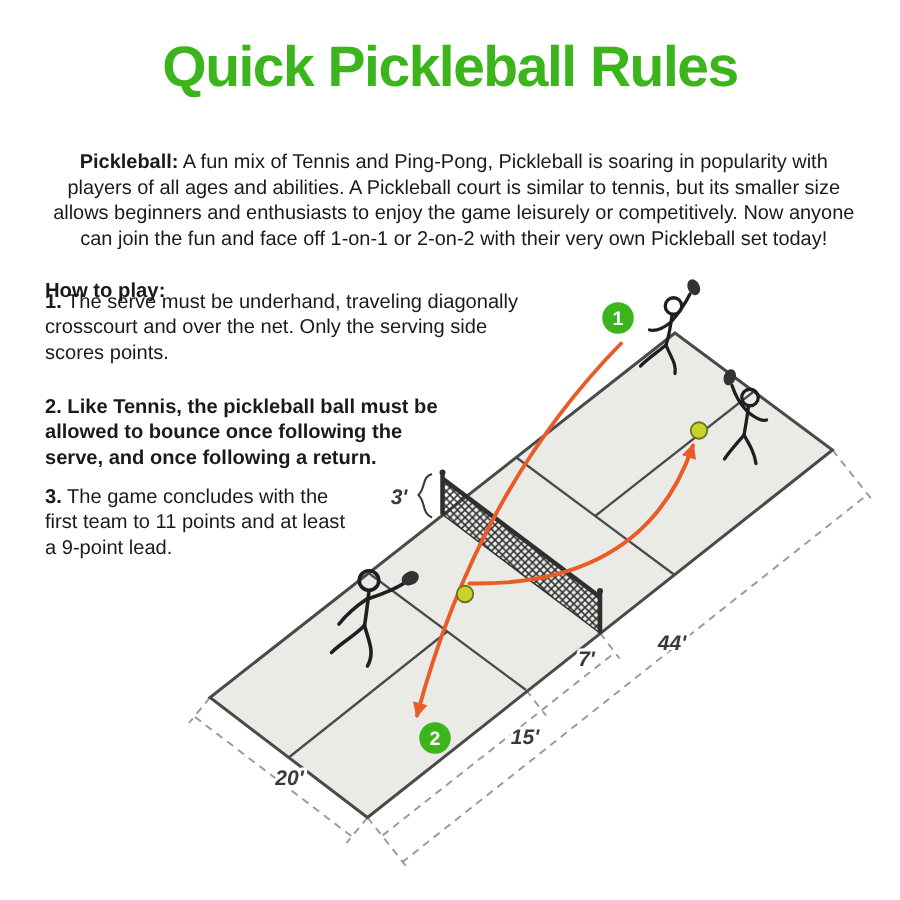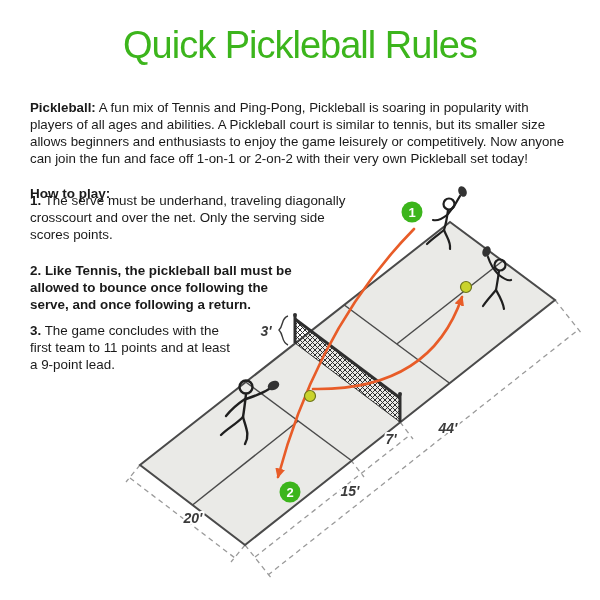--- a/index.html
+++ b/index.html
@@ -2,26 +2,26 @@
 <html><head>
 <meta charset="utf-8">
 <style>
   html,body{margin:0;padding:0;background:#fff;}
   .page{
     position:relative;width:600px;height:600px;background:#ffffff;overflow:hidden;
     font-family:"Liberation Sans",sans-serif;color:#1a1a1a;
   }
   .title{
     position:absolute;top:24px;left:0;right:0;margin:0;text-align:center;
-    font-size:38px;font-weight:normal;letter-spacing:-1px;color:#3cb51c;
+    font-size:38px;font-weight:bold;letter-spacing:-1px;color:#3cb51c;
     font-family:"Liberation Sans",sans-serif;
   }
   .intro{
     position:absolute;left:30px;top:100px;width:545px;margin:0;
-    font-size:13.3px;line-height:1.27;
+    font-size:13.3px;line-height:1.27;text-align:center;
   }
   .howto{
     position:absolute;left:30px;top:186px;margin:0;
     font-size:13.5px;font-weight:bold;text-align:center;
   }
   .step{position:absolute;font-size:13.4px;line-height:1.28;}
   .step-1{left:30px;top:192px;width:326px;}
   .step-2{left:30px;top:262px;width:262px;font-weight:bold;}
   .step-3{left:30px;top:322px;width:200px;}
   .court-svg{position:absolute;left:0;top:185px;}

